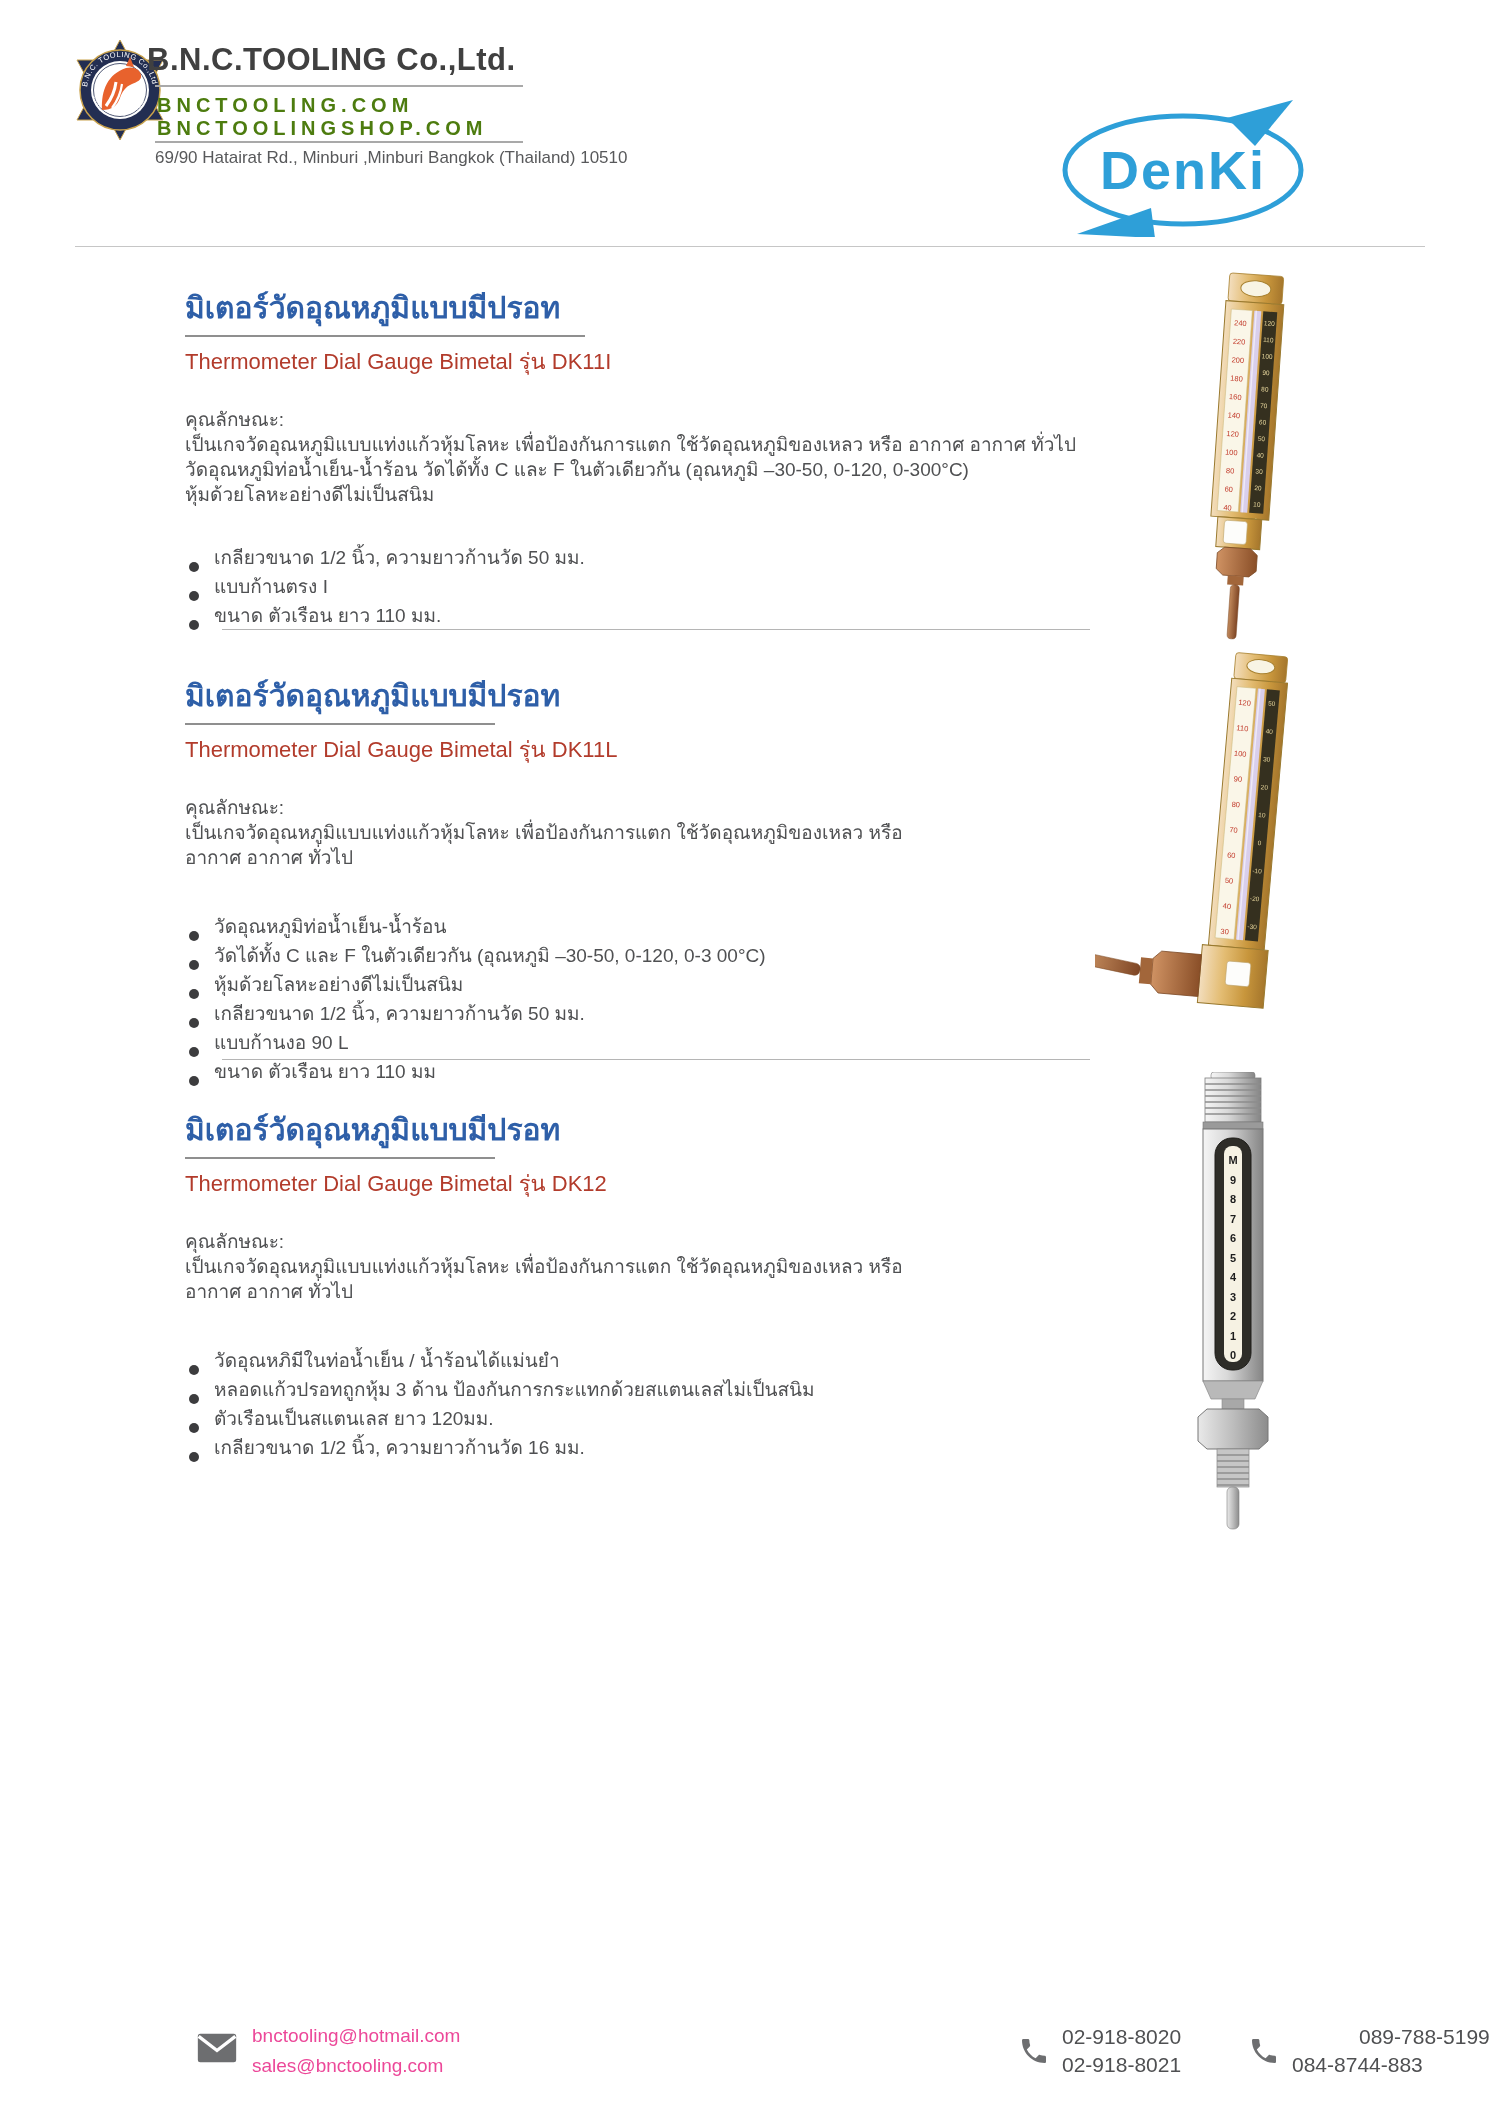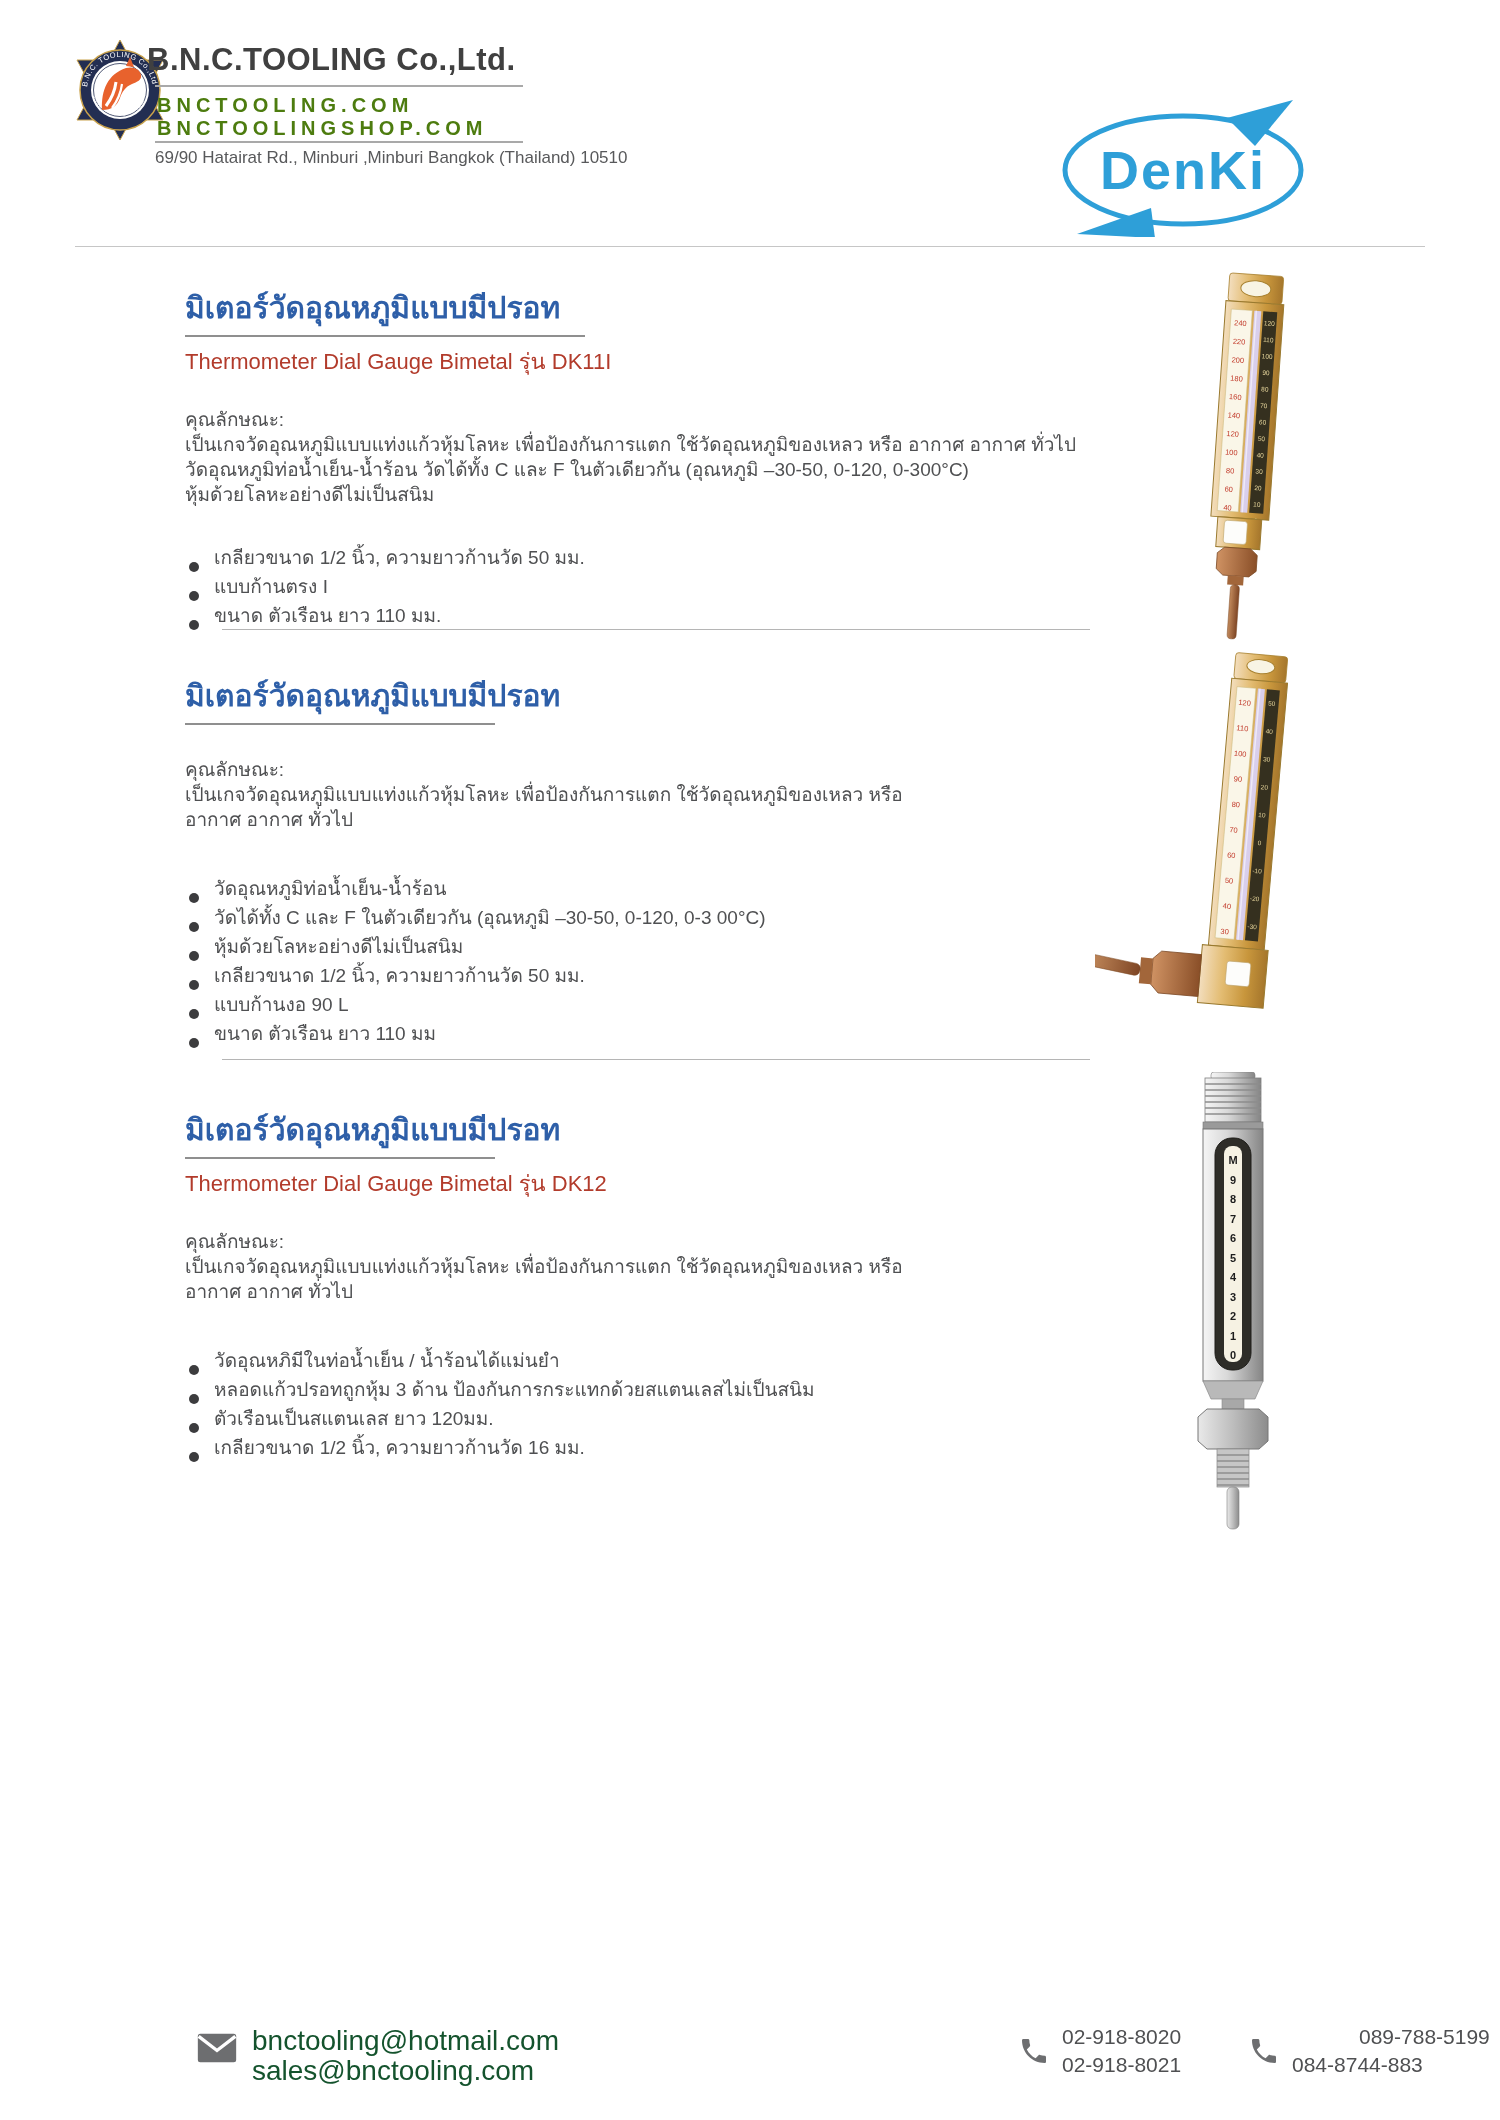--- a/index.html
+++ b/index.html
@@ -35,21 +35,21 @@
   .section-divider{position:absolute;left:222px;width:868px;height:1px;background:#b5b5b5}
 
   
   .thermo{position:absolute}
   #thermo1{left:1145px;top:268px;width:190px;height:378px}
   #thermo2{left:1095px;top:648px;width:235px;height:412px}
   #thermo3{left:1158px;top:1072px;width:150px;height:462px}
 
   
   .fmail-icon{position:absolute;left:196px;top:2033px;width:42px;height:30px}
-  .femail{position:absolute;left:252px;font-size:28px;color:#14532d}
+  .femail{position:absolute;left:252px;font-size:19px;color:#ec4899}
   .femail1{top:2025px}.femail2{top:2055px}
   .fphone-icon{position:absolute;width:32px;height:32px;top:2035px}
   .fp1{left:1018px}.fp2{left:1248px}
   .ftel{position:absolute;font-size:21px;color:#4f5052;white-space:nowrap}
   .t11{left:1062px;top:2025px}.t12{left:1062px;top:2053px}
   .t21{left:1359px;top:2025px}.t22{left:1292px;top:2053px}
 </style>
 </head>
 <body>
 
@@ -180,20 +180,21 @@
       <rect x="91" y="308" width="16" height="9" fill="#a2663a"></rect>
       <rect x="94.5" y="317" width="9" height="54" rx="4" fill="url(#copperB)" stroke="#7c4a26" stroke-width="0.5"></rect>
     </g>
   </svg>
 
   <div class="section-divider" style="top:629px"></div>
 
   <section class="product" style="top:678px">
     <h2>มิเตอร์วัดอุณหภูมิแบบมีปรอท</h2>
     <div class="heading-rule" style="width:310px"></div>
+    <div class="subtitle">Thermometer Dial Gauge Bimetal รุ่น DK11L</div>
     <div class="textblock">
       <div>คุณลักษณะ:</div>
       <div>เป็นเกจวัดอุณหภูมิแบบแท่งแก้วหุ้มโลหะ เพื่อป้องกันการแตก ใช้วัดอุณหภูมิของเหลว หรือ</div>
       <div>อากาศ อากาศ ทั่วไป</div>
     </div>
     <ul class="bullets biggap">
       <li>
           <span class="dot"></span>
           <span>วัดอุณหภูมิท่อน้ำเย็น-น้ำร้อน</span>
         </li>

